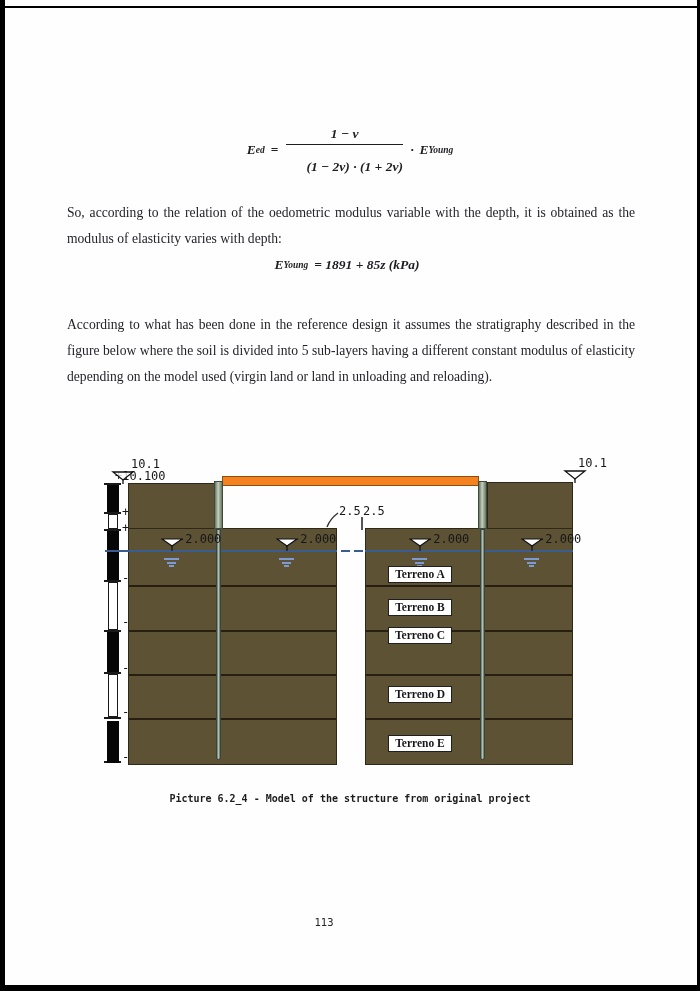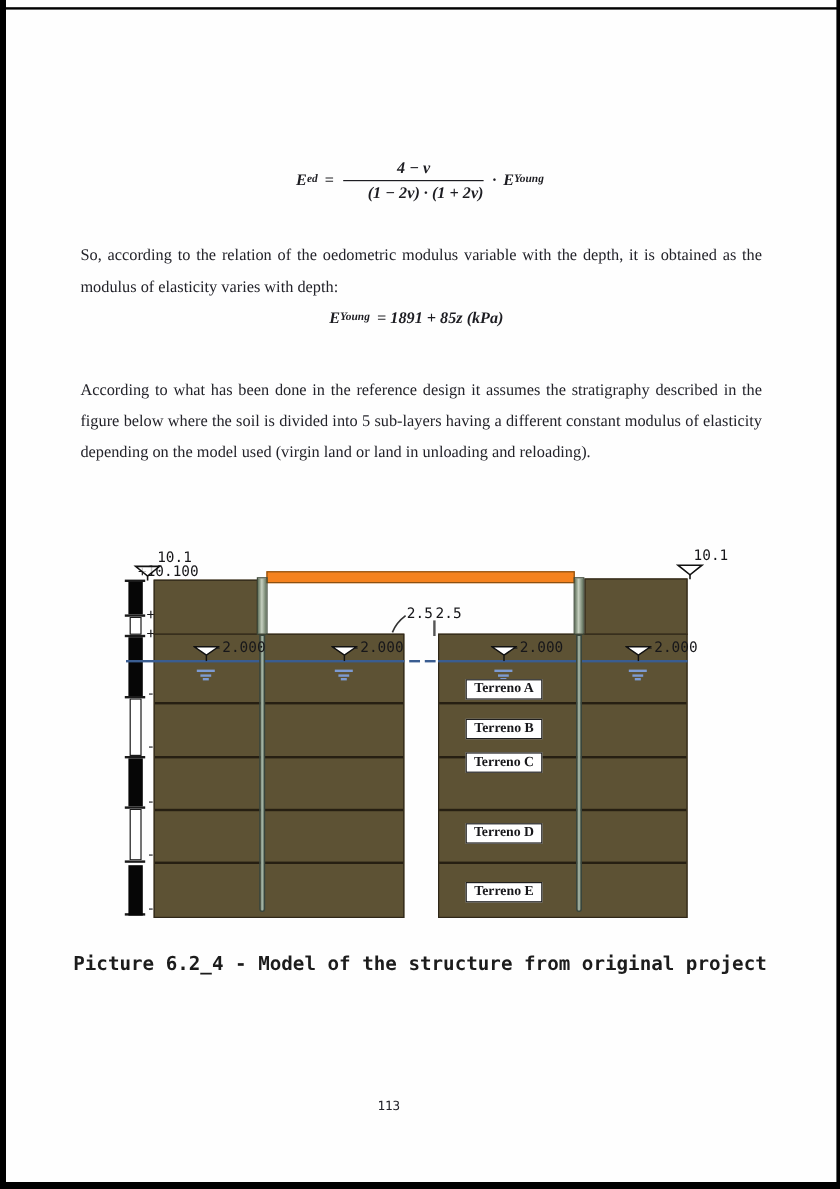--- a/index.html
+++ b/index.html
@@ -21,21 +21,21 @@
   }
   .formula {
     position:absolute; left:0; width:700px; display:flex;
     justify-content:center; align-items:center;
     font-size:13.5px; font-weight:bold; font-style:italic; color:#1d1d22;
   }
   .formula .eq { margin:0 6px; font-style:normal; }
   .formula sub { font-size:9.5px; font-style:italic; }
   .frac { display:inline-flex; flex-direction:column; text-align:center; margin:0 2px; }
   .frac .num { padding:0 6px 2px 6px; border-bottom:1.5px solid #1d1d22; }
-  .frac .den { padding-top:2px;margin-left:20px; }
+  .frac .den { padding-top:14px;margin-left:20px; }
   .mult { margin:0 5px; font-style:normal; }
 
   
   .fig { position:absolute; left:95px; top:455px; width:515px; height:340px;
          font-family:"DejaVu Sans Mono", monospace; color:#17171a; }
   .abs { position:absolute; }
   .soil { position:absolute; background:#5d5234; border:1px solid #2f2718; }
   .layerline { position:absolute; height:2px; background:#261f12; }
   .rulerbar { position:absolute; left:12px; width:12px; background:#060606; }
   .rulerwhite { position:absolute; left:13px; width:10px; background:#fff; border:1px solid #1a1a1a; }
@@ -50,40 +50,40 @@
           border:1px solid #39453c; border-radius:0 0 3px 3px; }
   .wline { position:absolute; top:95px; height:2px; background:#3a5d91; }
   .wsub { position:absolute; height:2px; background:#7d9bd2; }
   .figlabel { position:absolute; font-size:12px; line-height:14px; white-space:nowrap; }
   .terreno { position:absolute; left:293px; width:64px; height:17px; background:#fff;
              border:1px solid #1f1f1f; font-family:"Liberation Serif", serif;
              font-weight:bold; font-size:11.5px; line-height:15px; text-align:center; }
   .vtick { position:absolute; width:1.5px; background:#555; }
   .caption { position:absolute; left:0; top:793px; width:700px; text-align:center;
              font-family:"DejaVu Sans Mono", monospace; font-weight:bold;
-             font-size:16px; color:#1c1c1c; }
+             font-size:10px; color:#1c1c1c; }
   .pagenum { position:absolute; left:0; top:916px; width:648px; text-align:center;
              font-family:"DejaVu Sans Mono", monospace; font-size:10.5px; color:#23232a; }
 </style>
 </head>
 <body>
 
 <div class="page">
   <div class="frame left"></div>
   <div class="frame right"></div>
   <div class="frame bottom"></div>
   <div class="frame top"></div>
 
 
   <div class="formula" style="top:128px; height:44px;">
     <span>E</span>
       <sub>ed</sub>
     <span class="eq">=</span>
     <span class="frac">
-      <span class="num">4 − v</span>
+      <span class="num">1 − v</span>
       <span class="den">(1 − 2v) · (1 + 2v)</span>
     </span>
     <span class="mult">·</span>
     <span>E</span>
       <sub>Young</sub>
   </div>
 
   <p class="para" style="top:200px;">So, according to the relation of the oedometric modulus variable with the depth, it is obtained as the modulus of elasticity varies with depth:</p>
 
   <div class="formula" style="top:254px; height:22px;">

